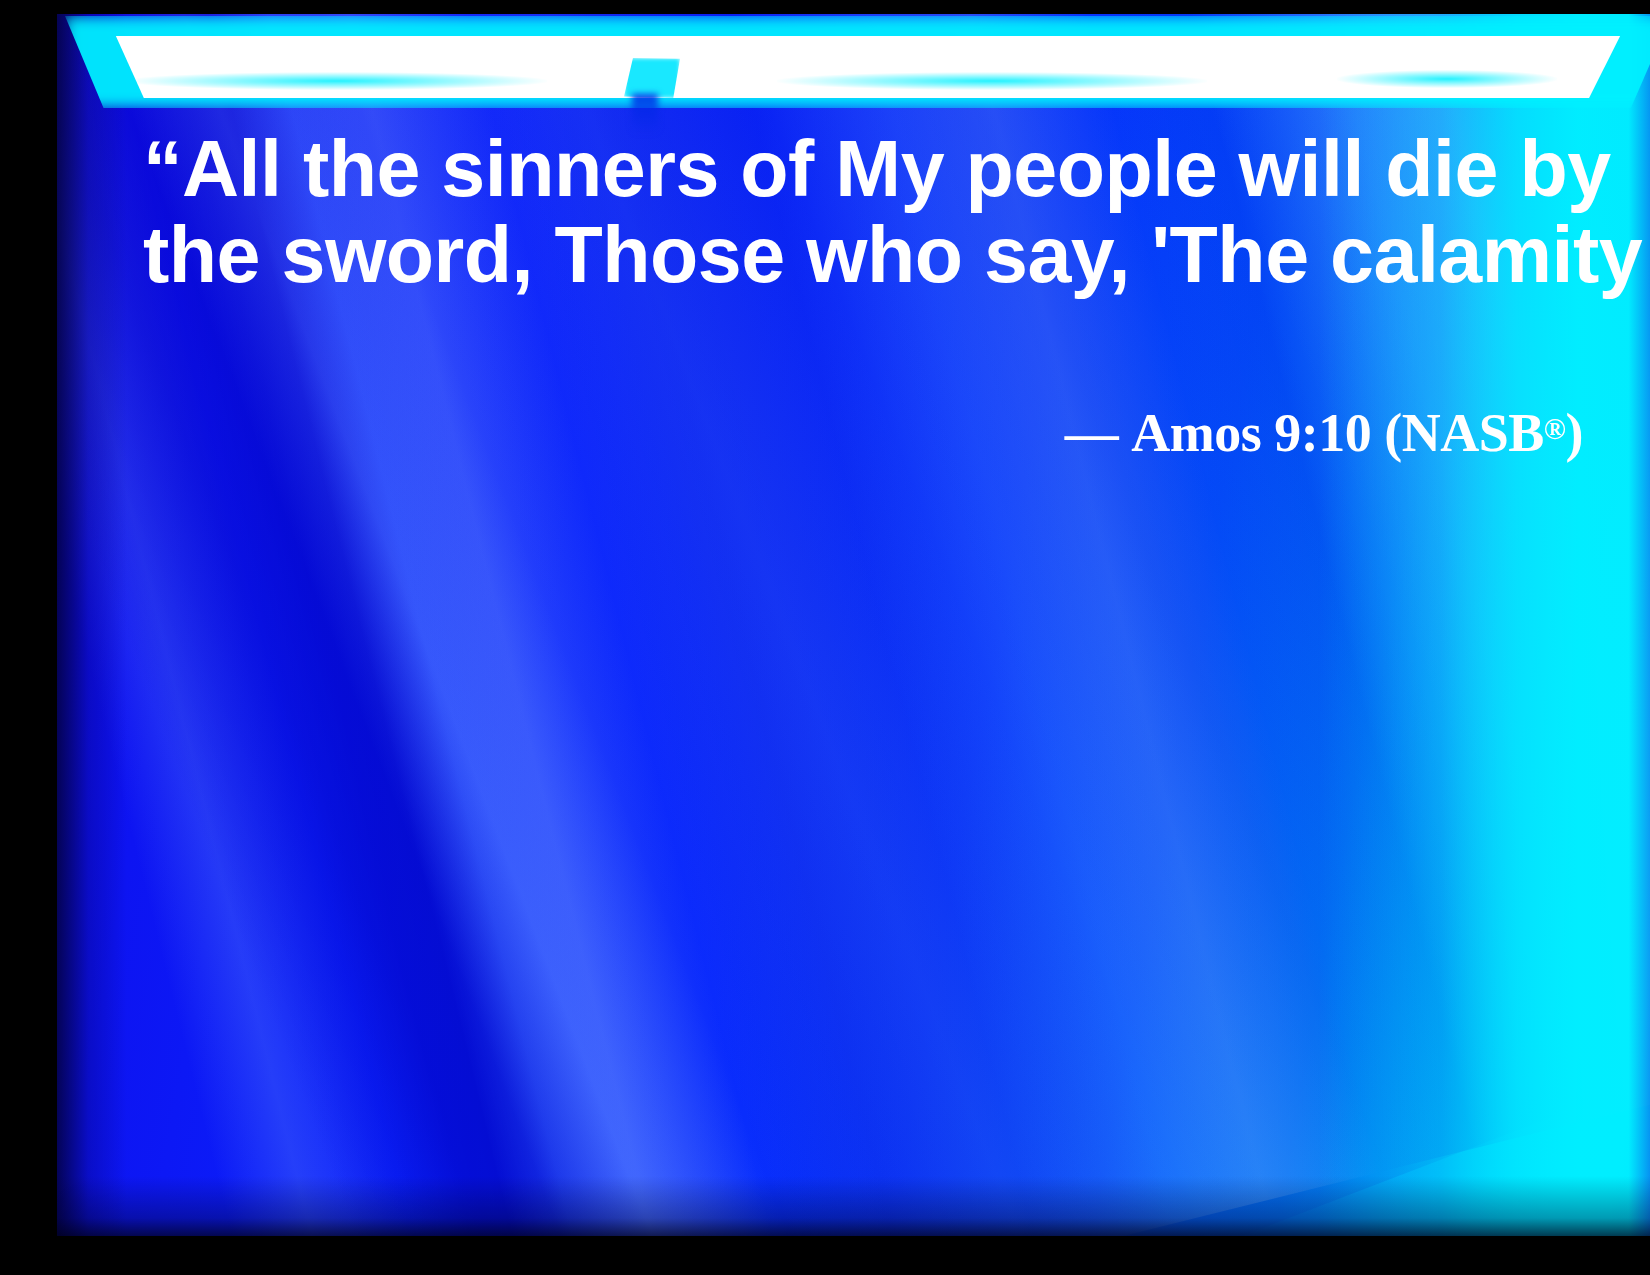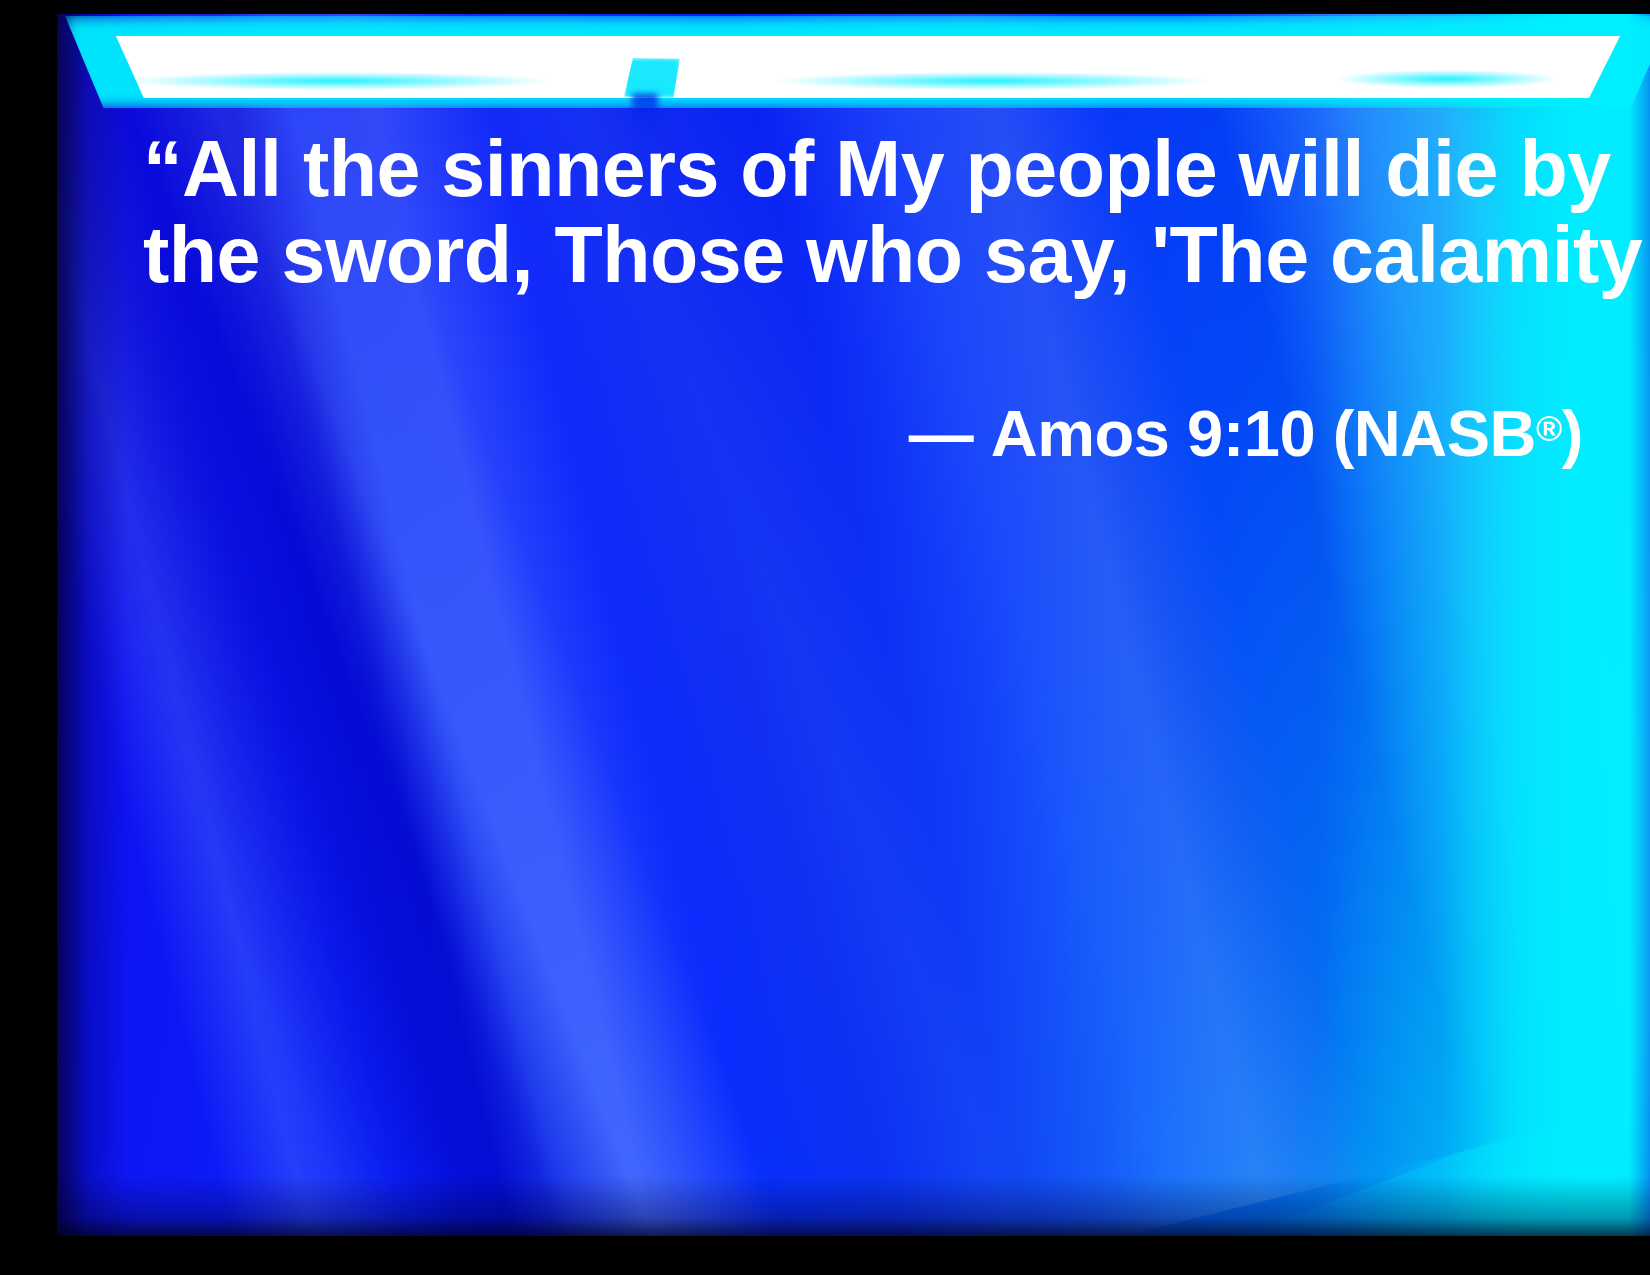--- a/index.html
+++ b/index.html
@@ -205,23 +205,23 @@
     letter-spacing: -0.5px;
     white-space: nowrap;
   }
   .attribution {
     position: absolute;
     left: 86px;
     top: 372px;
     width: 1440px;
     text-align: right;
     color: #ffffff;
-    font-family: Liberation Sans, sans-serif;
+    font-family: Liberation Serif, serif;
     font-weight: bold;
-    font-size: 65px;
+    font-size: 54px;
     line-height: 86px;
     letter-spacing: -0.5px;
     white-space: nowrap;
   }
   .attribution .reg {
     font-size: 0.55em;
     vertical-align: 0.42em;
   }
 </style>
 </head>

